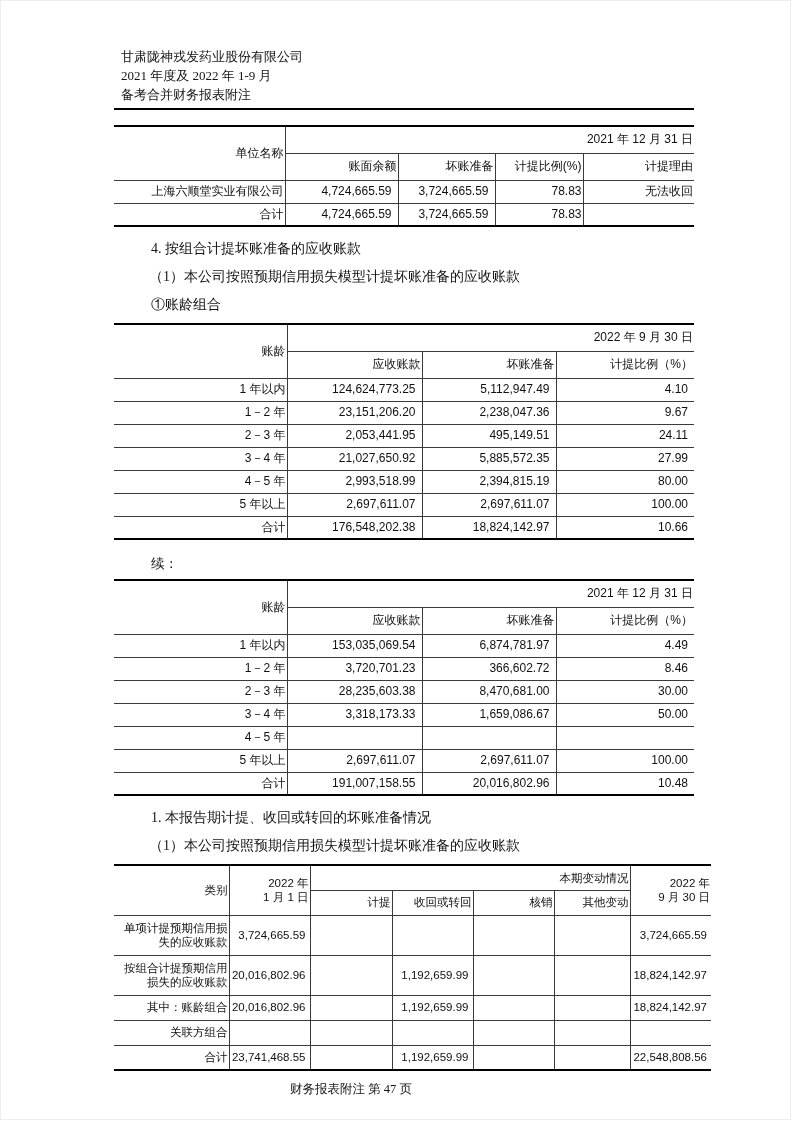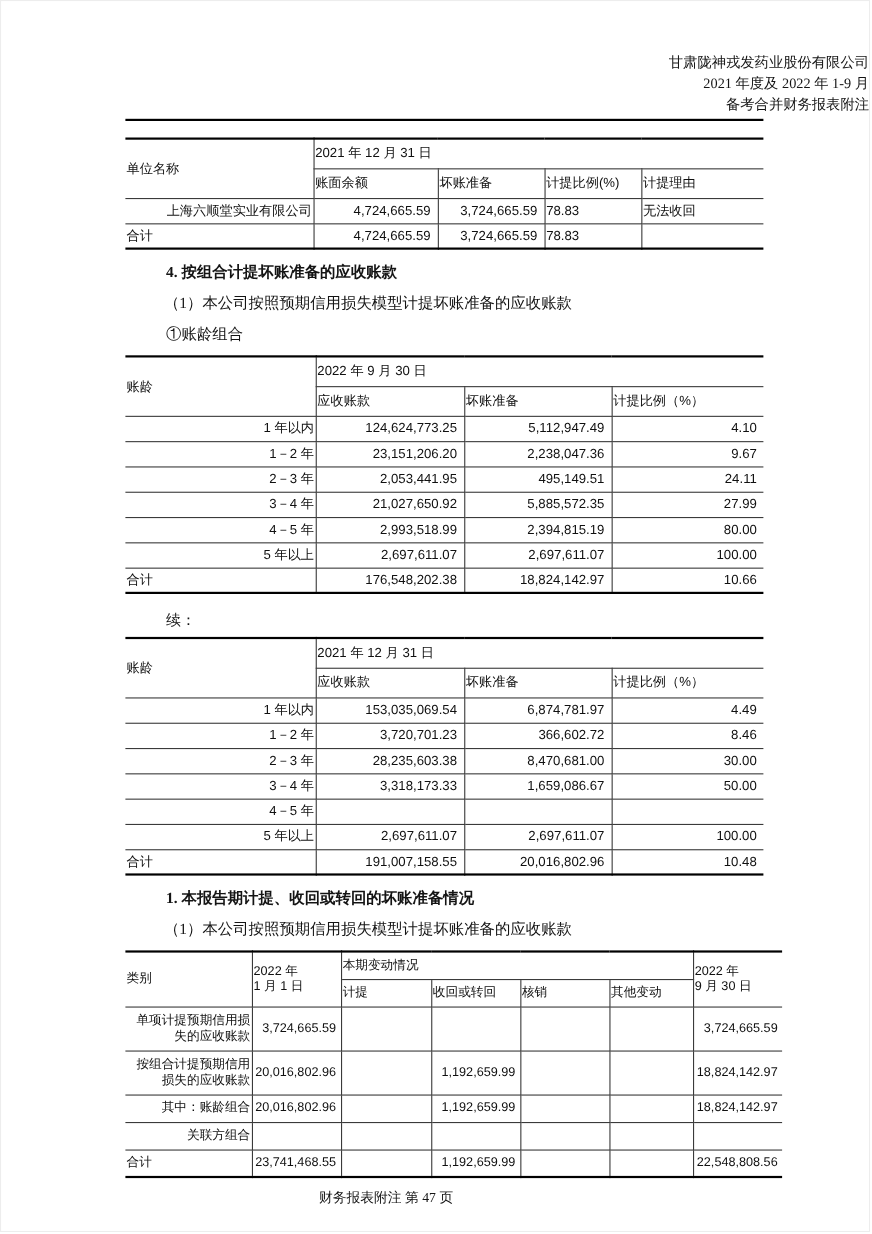--- a/index.html
+++ b/index.html
@@ -7,50 +7,50 @@
     width:793px;height:1122px;background:#ffffff;
     font-family:"Liberation Serif",serif;color:#141414;
     -webkit-font-smoothing:antialiased;
   }
   .page{
     width:791px;height:1120px;border:1px solid #ededed;
     box-sizing:border-box;overflow:hidden;background:#fff;
   }
   .content{padding:46px 0 0 113px;}
 
-  .doc-header{margin-left:7px;font-size:13px;line-height:19px;text-align:right;}
+  .doc-header{margin-left:7px;font-size:13px;line-height:19px;}
   .rule{width:580px;border-top:2px solid #000;margin-top:4px;}
 
   table{
     border-collapse:collapse;table-layout:fixed;
     font-family:"Liberation Sans",sans-serif;font-size:12px;color:#101010;
     border-top:2px solid #000;border-bottom:2px solid #000;
   }
   td{border:1px solid #3a3a3a;overflow:hidden;vertical-align:middle;line-height:1.25;}
   td:first-child{border-left:none;}
   td:last-child{border-right:none;}
-  .c{text-align:left;}
+  .c{text-align:right;}
   .l{text-align:right;padding-left:8px;}
   .r{text-align:right;padding-right:6px;}
   .pre{white-space:pre-line;}
 
   #t1,#t2,#t3{width:580px;}
   #t1{margin-top:15px;}
   #t1 tr.h{height:27px;} #t1 tr.d{height:23px;}
   #t2,#t3{margin-top:9px;}
   #t2 tr.h,#t3 tr.h{height:27px;}
   #t2 tr.d,#t3 tr.d{height:23px;}
   #t3{margin-top:7px;}
 
   #t4{width:597px;margin-top:9px;font-size:11.5px;}
   #t4 tr.h{height:25px;} #t4 tr.d{height:25px;} #t4 tr.d2{height:40px;}
   #t4 .l{padding-left:5px;}
   #t4 .r{padding-right:4px;}
 
-  .sec-title{font-size:14px;font-weight:bold;margin:13px 0 0 37px;line-height:18px;}
+  .sec-title{font-size:14px;font-weight:normal;margin:13px 0 0 37px;line-height:18px;}
   .sec-p{font-size:14px;margin:10px 0 0 35px;line-height:18px;}
   .sec-p2{font-size:14px;margin:10px 0 0 37px;line-height:18px;}
   .cont-label{font-size:13.5px;margin:15px 0 0 37px;line-height:17px;}
 
   .footer{width:700px;text-align:center;font-size:12.5px;margin-top:10px;}
 </style>
 </head>
 <body>
 
 <div class="page">

